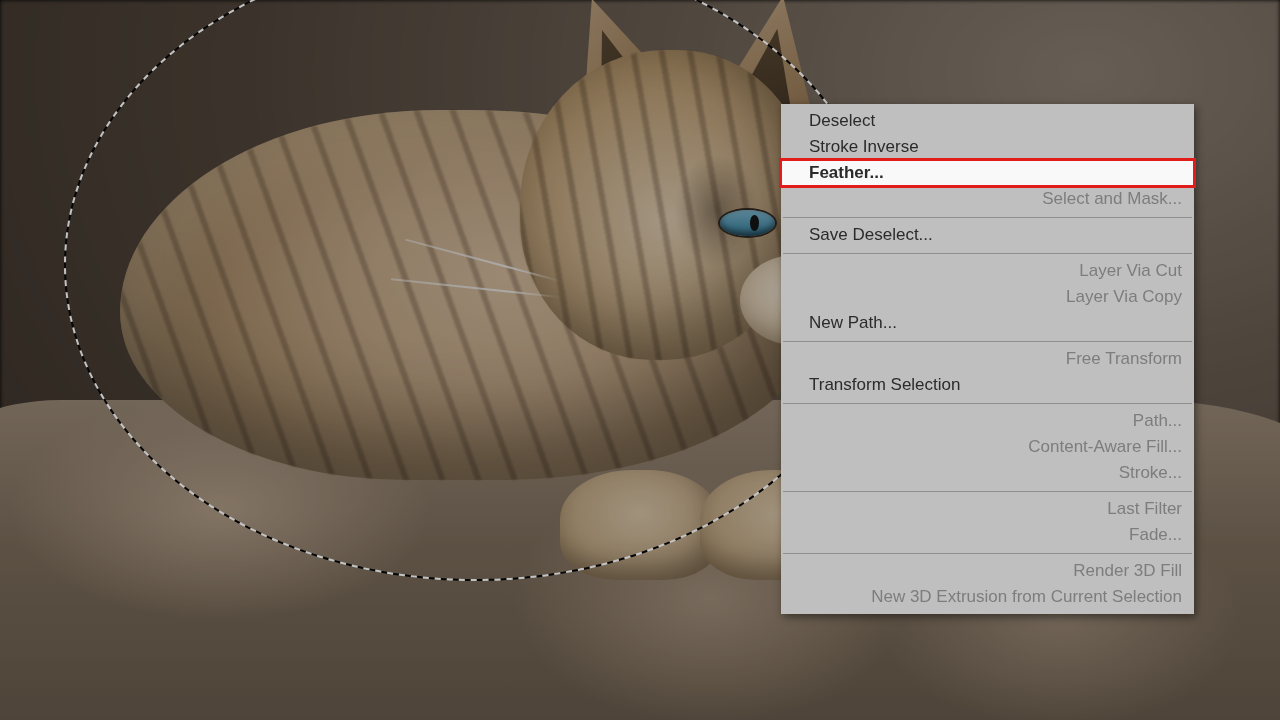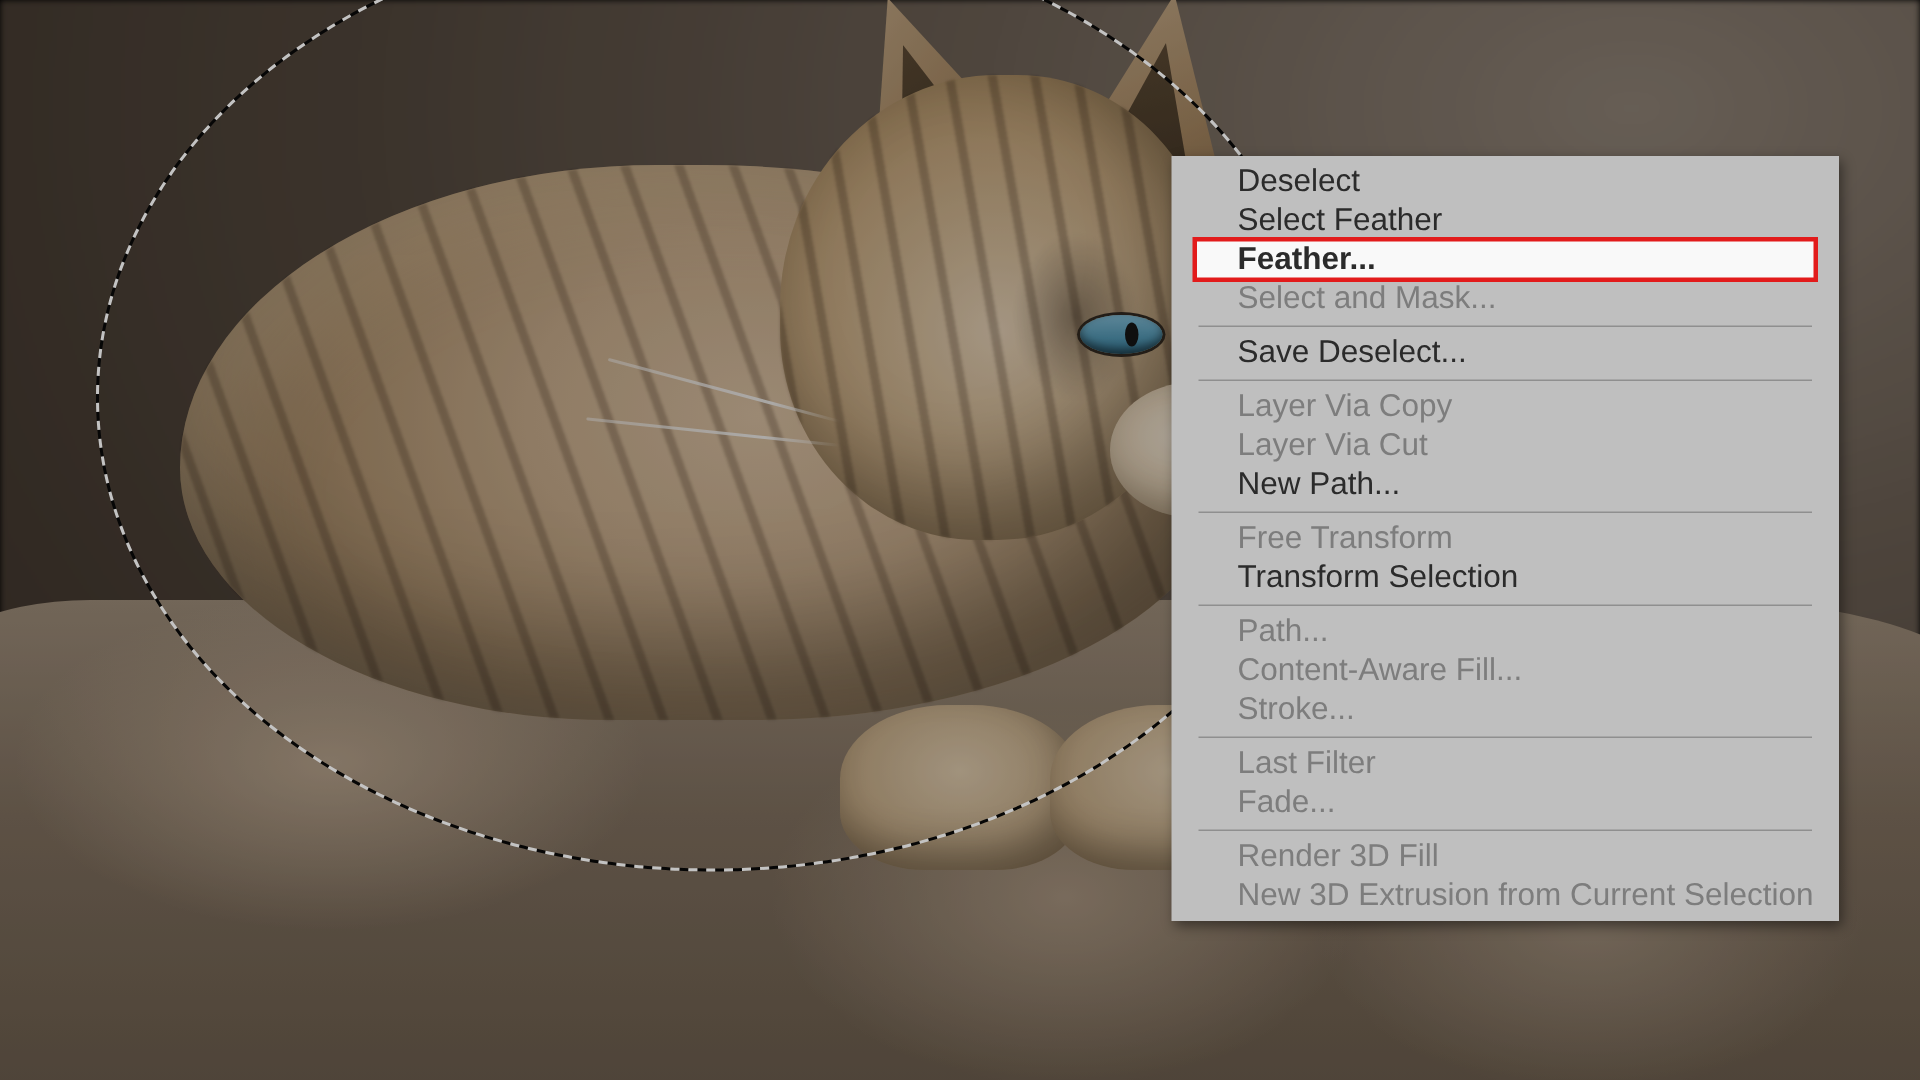--- a/index.html
+++ b/index.html
@@ -134,31 +134,31 @@
     stroke-dashoffset:6;
   }
 
   
   .context-menu {
     position:absolute;
     left:781px; top:104px;
     width:413px;
     background:#bfbfbf;
     box-shadow: 2px 3px 8px rgba(0,0,0,0.45);
-    font-size:21px;
+    font-size:17px;
     color:#2b2b2b;
     user-select:none;
-    padding:4px 16px;
+    padding:4px 0;
   }
   .menu-item {
     padding:3px 12px 3px 28px;
     line-height:20px;
     white-space:nowrap;
   }
-  .menu-item.disabled { color:#7d7d7d; }
+  .menu-item.disabled { color:#7d7d7d;text-align:right; }
   .menu-sep {
     height:1px;
     background:#8f8f8f;
     margin:5px 2px 4px 2px;
   }
   .menu-item.framed {
     background:#f9f9f9;
     outline:3px solid #e21b1b;
     outline-offset:-1px;
     position:relative;
@@ -196,28 +196,28 @@
   <div class="dim"></div>
 
   <svg id="selection-marquee" viewBox="0 0 830 640">
     <ellipse cx="415" cy="320" rx="410" ry="315"></ellipse>
     <ellipse cx="415" cy="320" rx="410" ry="315" class="light"></ellipse>
   </svg>
 </div>
 
 <div class="context-menu" id="ctx">
     <div class="menu-item interact">Deselect</div>
-    <div class="menu-item interact">Select Feather</div>
+    <div class="menu-item interact">Stroke Inverse</div>
     <div class="menu-item interact framed">Feather...</div>
     <div class="menu-item disabled">Select and Mask...</div>
     <div class="menu-sep"></div>
     <div class="menu-item interact">Save Deselect...</div>
     <div class="menu-sep"></div>
+    <div class="menu-item disabled">Layer Via Cut</div>
     <div class="menu-item disabled">Layer Via Copy</div>
-    <div class="menu-item disabled">Layer Via Cut</div>
     <div class="menu-item interact">New Path...</div>
     <div class="menu-sep"></div>
     <div class="menu-item disabled">Free Transform</div>
     <div class="menu-item interact">Transform Selection</div>
     <div class="menu-sep"></div>
     <div class="menu-item disabled">Path...</div>
     <div class="menu-item disabled">Content-Aware Fill...</div>
     <div class="menu-item disabled">Stroke...</div>
     <div class="menu-sep"></div>
     <div class="menu-item disabled">Last Filter</div>

